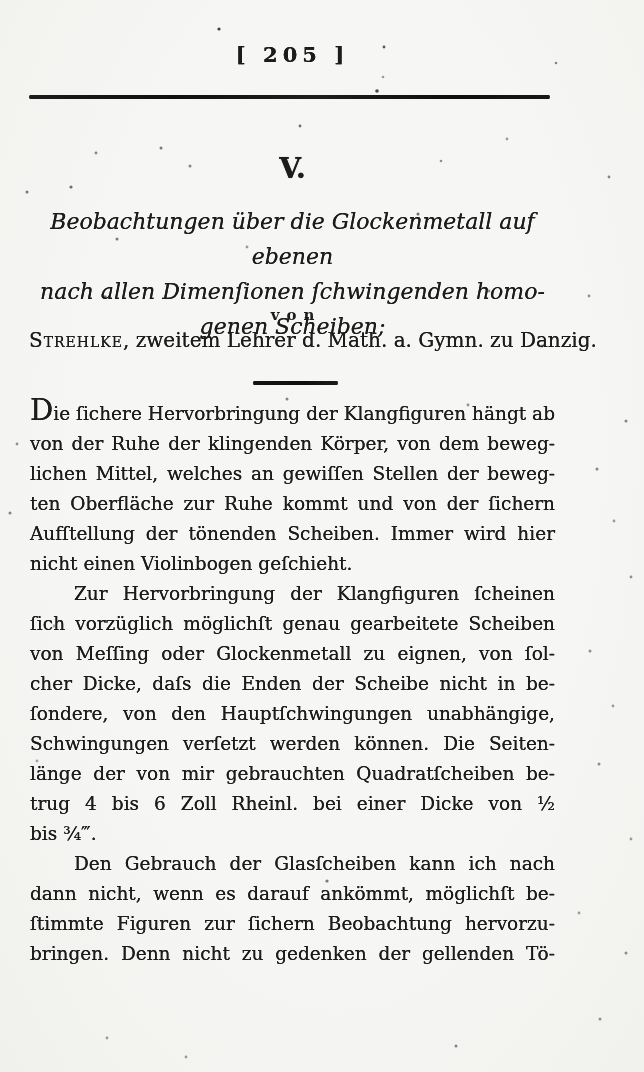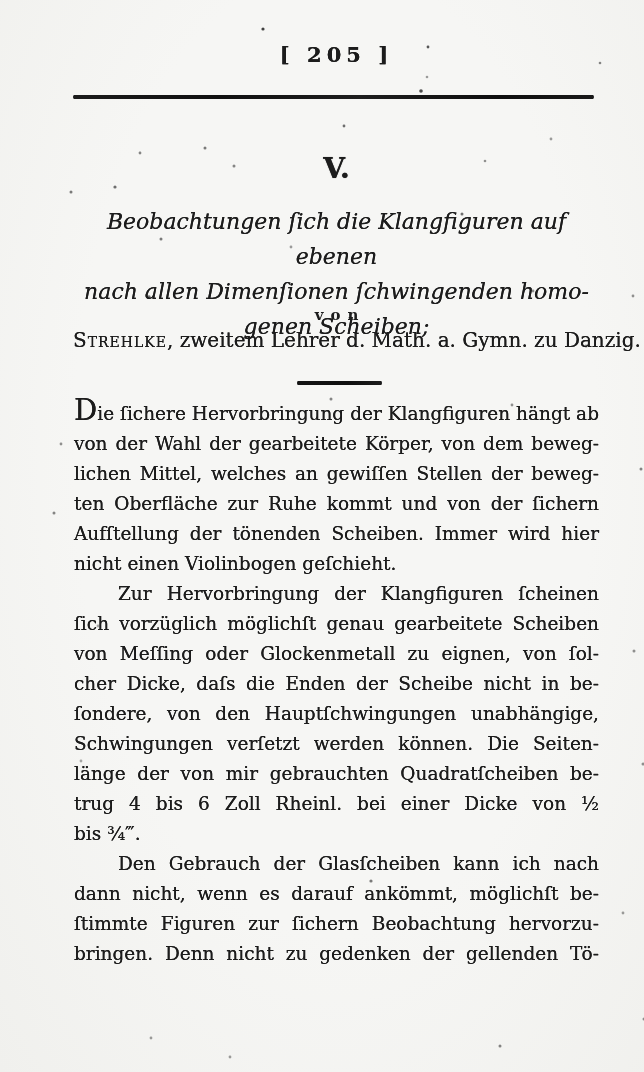--- a/index.html
+++ b/index.html
@@ -4,21 +4,21 @@
 <style>
   html, body { margin: 0; padding: 0; }
   body {
     width: 644px; height: 1072px;
     position: relative;
     overflow: hidden;
     background: radial-gradient(ellipse at 52% 42%, #f6f6f4 55%, #f0f0ed 100%);
     font-family: "DejaVu Serif", "Liberation Serif", serif;
     color: #1c1c1c;
   }
-  .page { position: absolute; inset: 0; margin-left: 44px; }
+  .page { position: absolute; inset: 0; }
 
   
   .speckles {
     position: absolute; top: 0; left: 0; width: 2px; height: 2px;
     border-radius: 50%; background: transparent; pointer-events: none;
     box-shadow:
       218px 28px 0 0.6px rgba(20,20,20,.8), 383px 46px 0 0.4px rgba(20,20,20,.7),
       376px 90px 0 0.8px rgba(20,20,20,.75), 555px 62px 0 0.3px rgba(20,20,20,.5),
       299px 125px 0 0.4px rgba(20,20,20,.6), 160px 147px 0 0.5px rgba(20,20,20,.55),
       95px 152px 0 0.4px rgba(20,20,20,.5), 440px 160px 0 0.3px rgba(20,20,20,.45),
@@ -108,36 +108,36 @@
 
   <div class="content">
 
     <div class="pagenum">[ 205 ]</div>
 
     <div class="rule-main"></div>
 
     <div class="section-num">V.</div>
 
     <div class="title">
-      <div>Beobachtungen ſich die Klangfiguren auf ebenen</div>
+      <div>Beobachtungen über die Glockenmetall auf ebenen</div>
       <div>nach allen Dimenſionen ſchwingenden homo-</div>
       <div>genen Scheiben;</div>
     </div>
 
     <div class="von">von</div>
 
     <div class="byline"><span class="name">Strehlke</span><span>, zweitem Lehrer d. Math. a. Gymn. zu Danzig.</span></div>
 
     <div class="rule-short"></div>
 
     <div class="bodytext">
 
       <div class="para">
         <div class="ln"><span class="initial">D</span><span>ie ſichere Hervorbringung der Klangfiguren hängt ab</span></div>
-        <div class="ln">von der Wahl der gearbeitete Körper, von dem beweg-</div>
+        <div class="ln">von der Ruhe der klingenden Körper, von dem beweg-</div>
         <div class="ln">lichen Mittel, welches an gewiſſen Stellen der beweg-</div>
         <div class="ln">ten Oberfläche zur Ruhe kommt und von der ſichern</div>
         <div class="ln">Aufſtellung der tönenden Scheiben. Immer wird hier</div>
         <div class="ln last">nicht einen Violinbogen geſchieht.</div>
       </div>
 
       <div class="para">
         <div class="ln ind">Zur Hervorbringung der Klangfiguren ſcheinen</div>
         <div class="ln">ſich vorzüglich möglichſt genau gearbeitete Scheiben</div>
         <div class="ln">von Meſſing oder Glockenmetall zu eignen, von ſol-</div>

